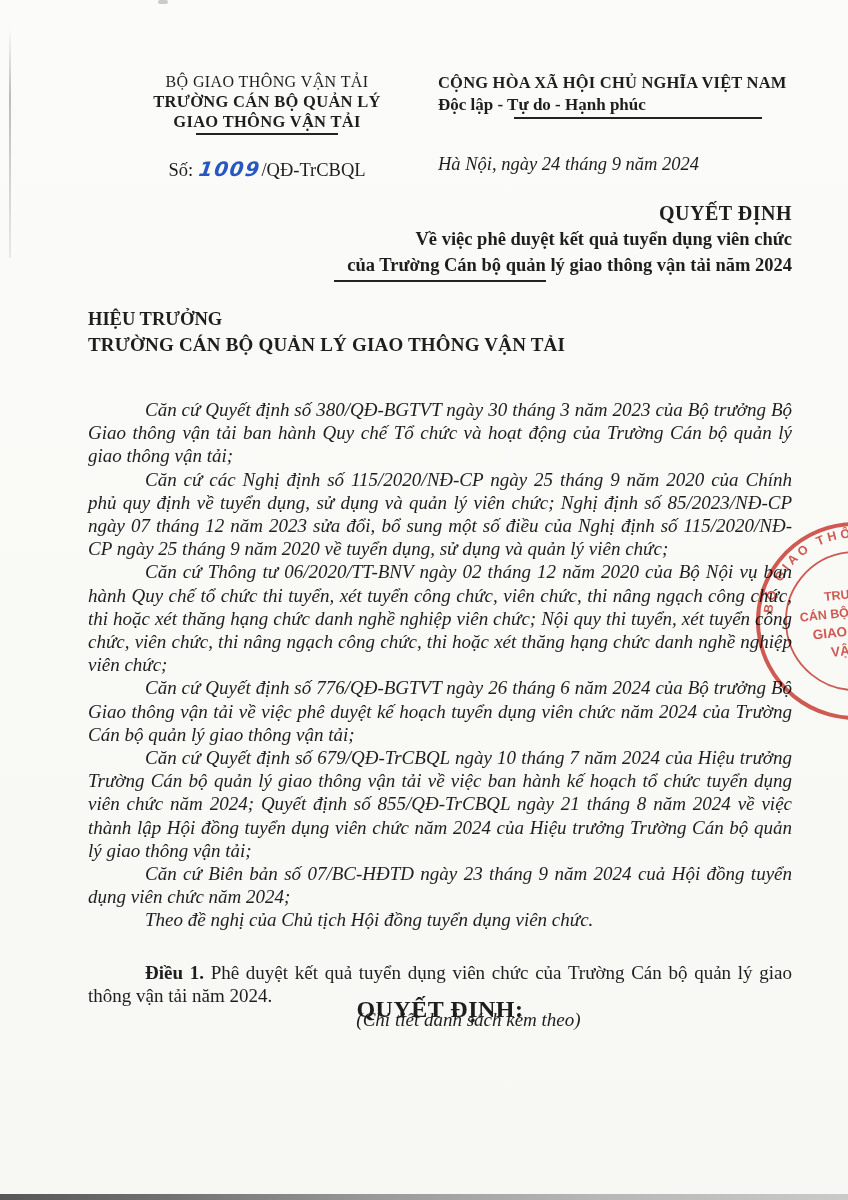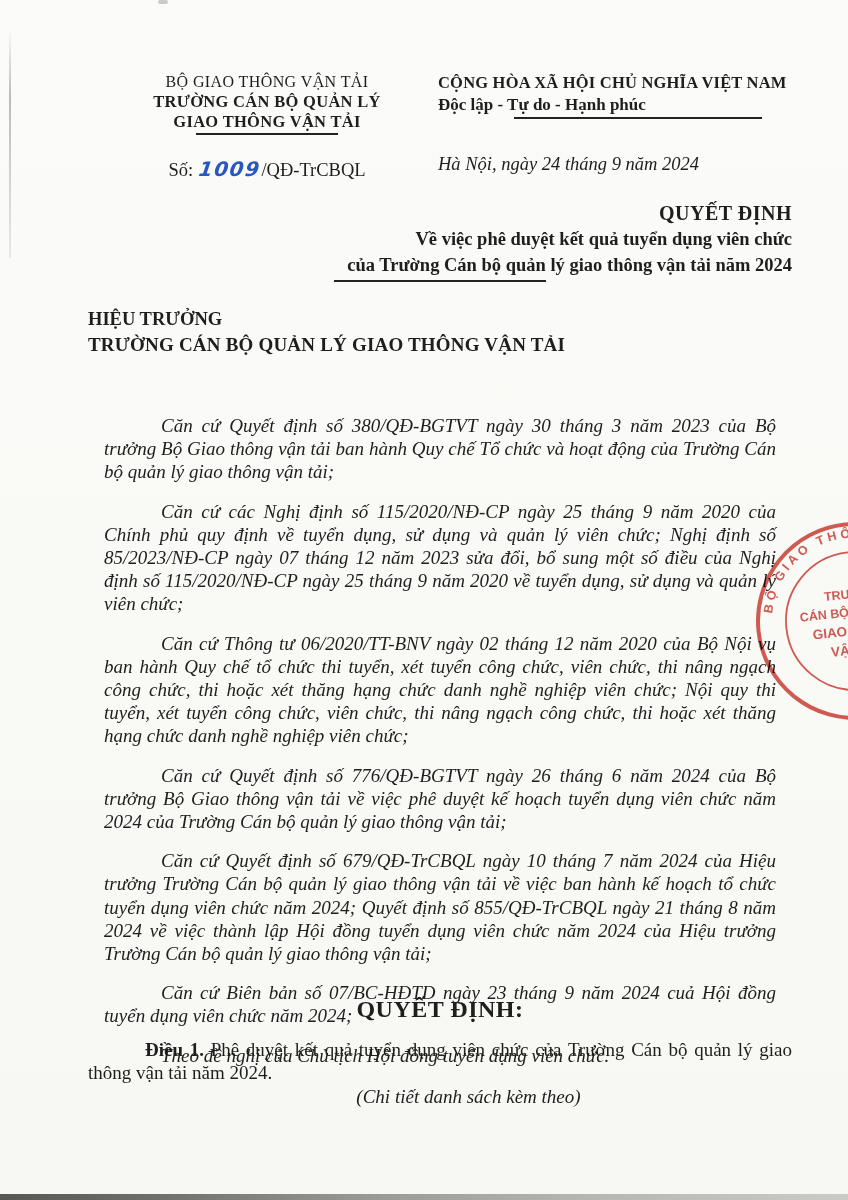--- a/index.html
+++ b/index.html
@@ -33,28 +33,28 @@
   .title-main{ font-size:20px; font-weight:bold; letter-spacing:.5px; line-height:25px;}
   .title-sub{ font-size:18.5px; font-weight:bold; line-height:26px;}
   .rule-title{ width:212px; margin-top:2px; height:1.5px;}
   .authority-block{ position:absolute; top:307px; width:100%; }
   .authority1{ font-size:18.5px; font-weight:bold; line-height:25px;}
   .authority2{ font-size:19px; font-weight:bold; letter-spacing:.2px; line-height:26px;}
 
   
   .preamble{ position:absolute; top:398px; width:100%; }
   .preamble p{
-    margin:16px; font-style:italic; font-size:19px; line-height:23.2px;
+    margin:0; font-style:italic; font-size:19px; line-height:23.2px;
     text-indent:57px; text-align:justify;
   }
   .decision-heading{
     position:absolute; top:996px; width:100%; text-align:center;
     font-size:24px; font-weight:bold; letter-spacing:.5px;
   }
-  .articles{ position:absolute; top:1038px; width:100%; }
+  .articles{ position:absolute; top:961px; width:100%; }
   .articles p{ margin:0; font-size:19px; line-height:23.4px; text-indent:57px; text-align:justify;}
   .articles .art-label{ font-weight:bold; }
   .articles .note-line{ font-style:italic; text-align:center; }
 
   
   .stamp{ position:absolute; left:750px; top:516px; width:210px; height:210px;
           opacity:.9; mix-blend-mode:multiply; transform:rotate(-6deg); }
 
   
   .artifact-left-line{ position:absolute; left:9px; top:28px; width:2px; height:230px;

